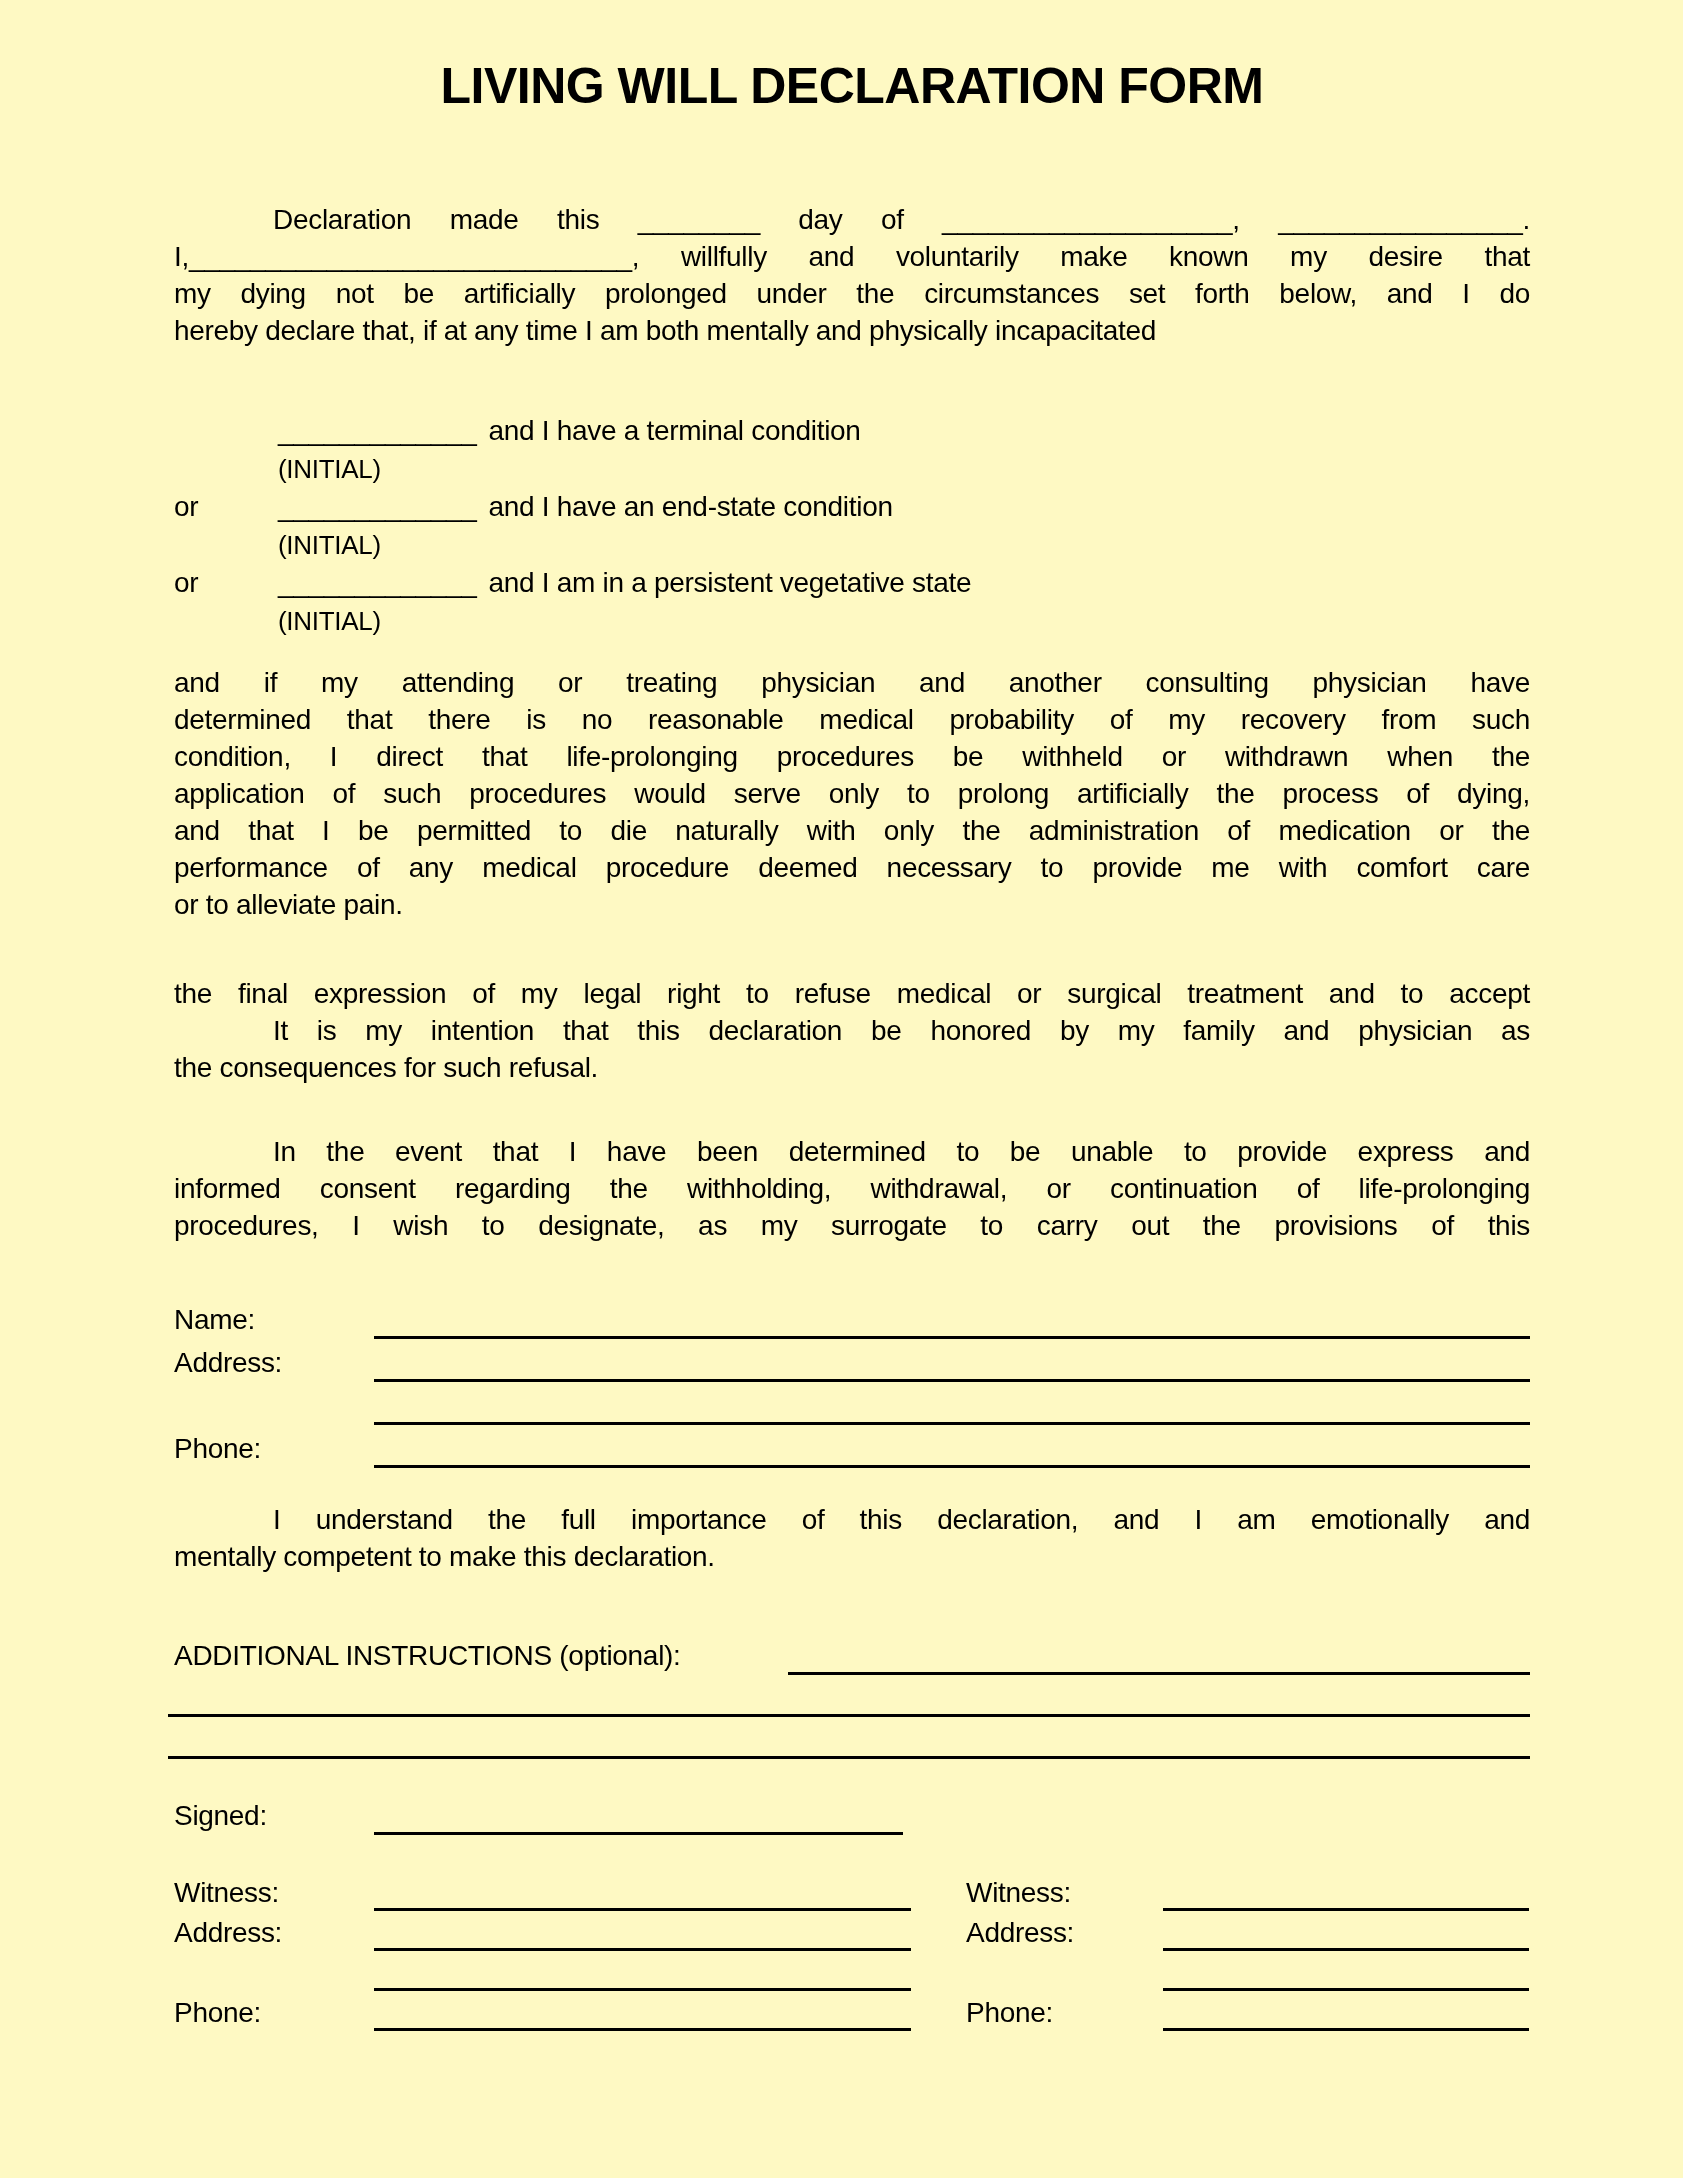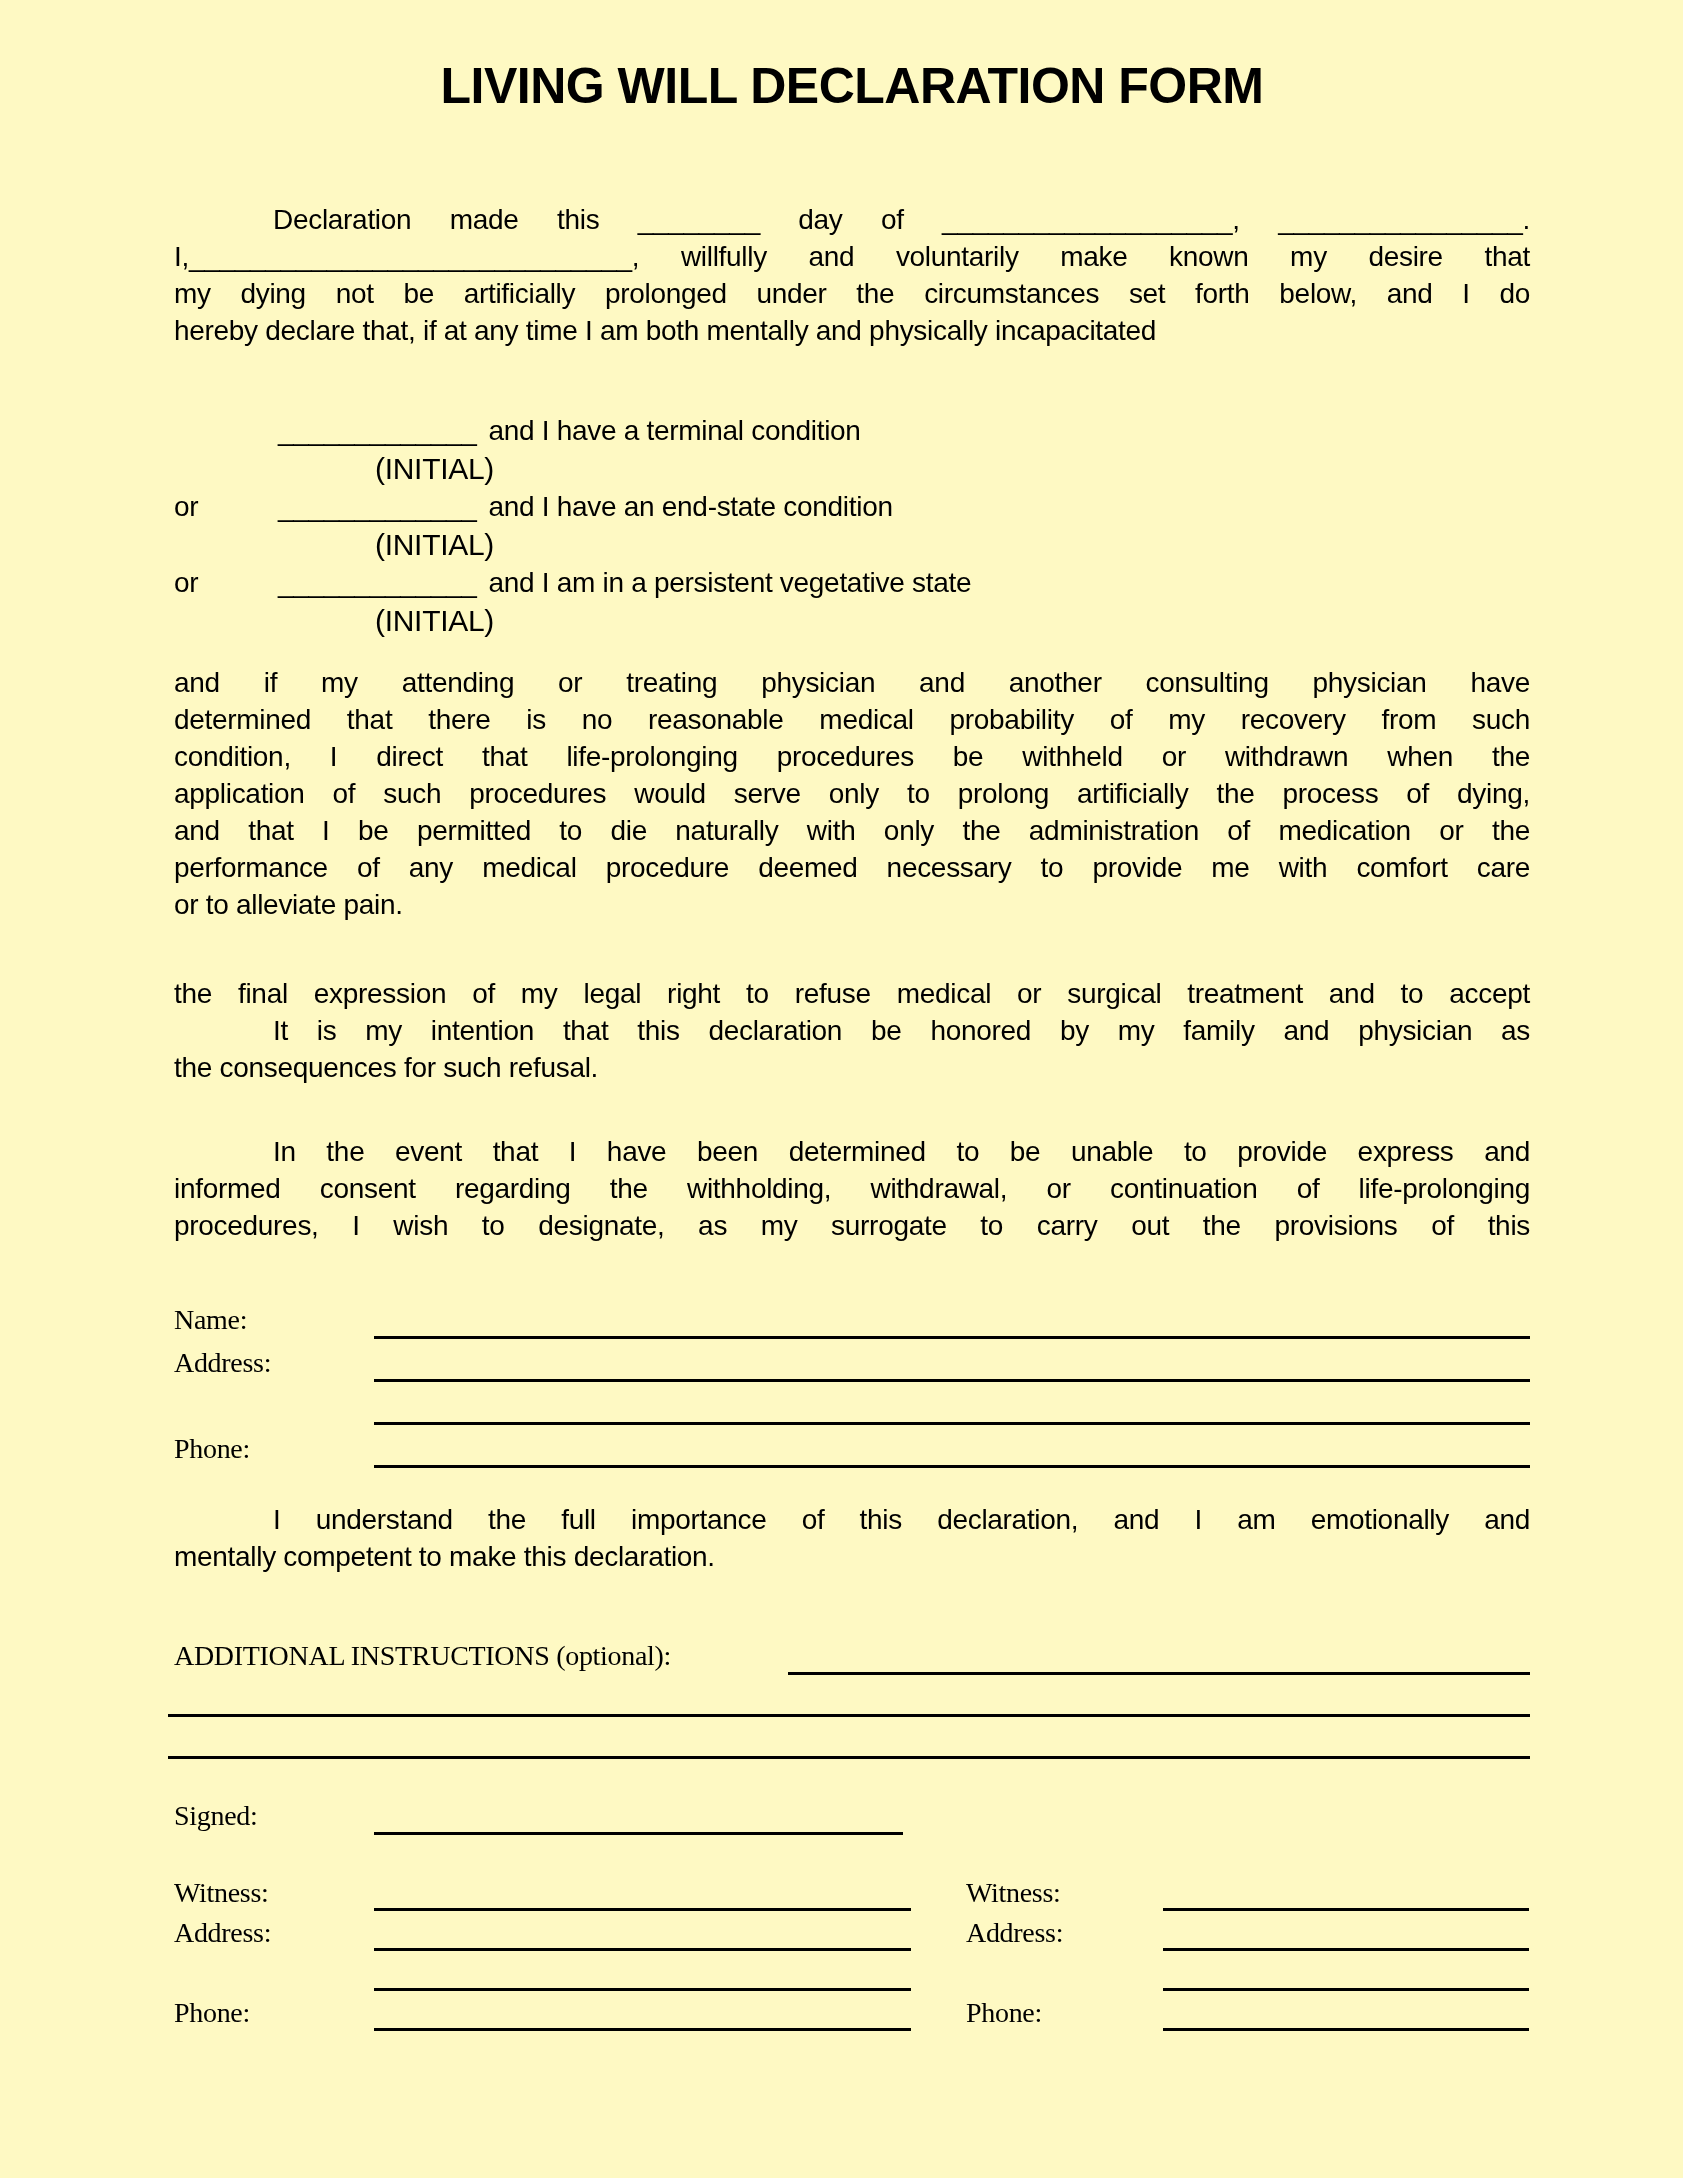--- a/index.html
+++ b/index.html
@@ -34,25 +34,25 @@
   .para-surrogate { margin-bottom:52px; }
   .fields-block   { margin-bottom:33px; }
   .para-competence{ margin-bottom:56px; }
   .additional-block { margin-bottom:32px; }
   .signed-block   { margin-bottom:36px; }
 
   
   .init-row  { line-height:38px; white-space:nowrap; }
   .init-or   { display:inline-block; width:104px; }
   .init-text { margin-left:12px; }
-  .init-label{ line-height:38px; font-size:30px; margin-left:104px; width:216px; text-align:right; }
+  .init-label{ line-height:38px; font-size:26px; margin-left:104px; width:216px; text-align:left; }
 
   
   .frow { position:relative; height:43px; }
-  .frow .lbl { position:absolute; left:0; bottom:4px; line-height:30px;font-family:Liberation Serif, serif; }
+  .frow .lbl { position:absolute; left:0; bottom:4px; line-height:30px; }
   .ln { position:absolute; bottom:0; height:0; border-bottom:3px solid #000; }
   .ln-full   { left:200px; right:0; }
   .srow      { height:44px; }
   .signed-ln { left:200px; width:529px; }
   .arow      { height:44px; }
   .a-ln1     { left:614px; right:0; }
   .arow2     { height:42px; }
   .a-lnfull  { left:-6px; right:0; }
   .wrow      { height:40px; }
   .wrow .lbl { bottom:3px; }

